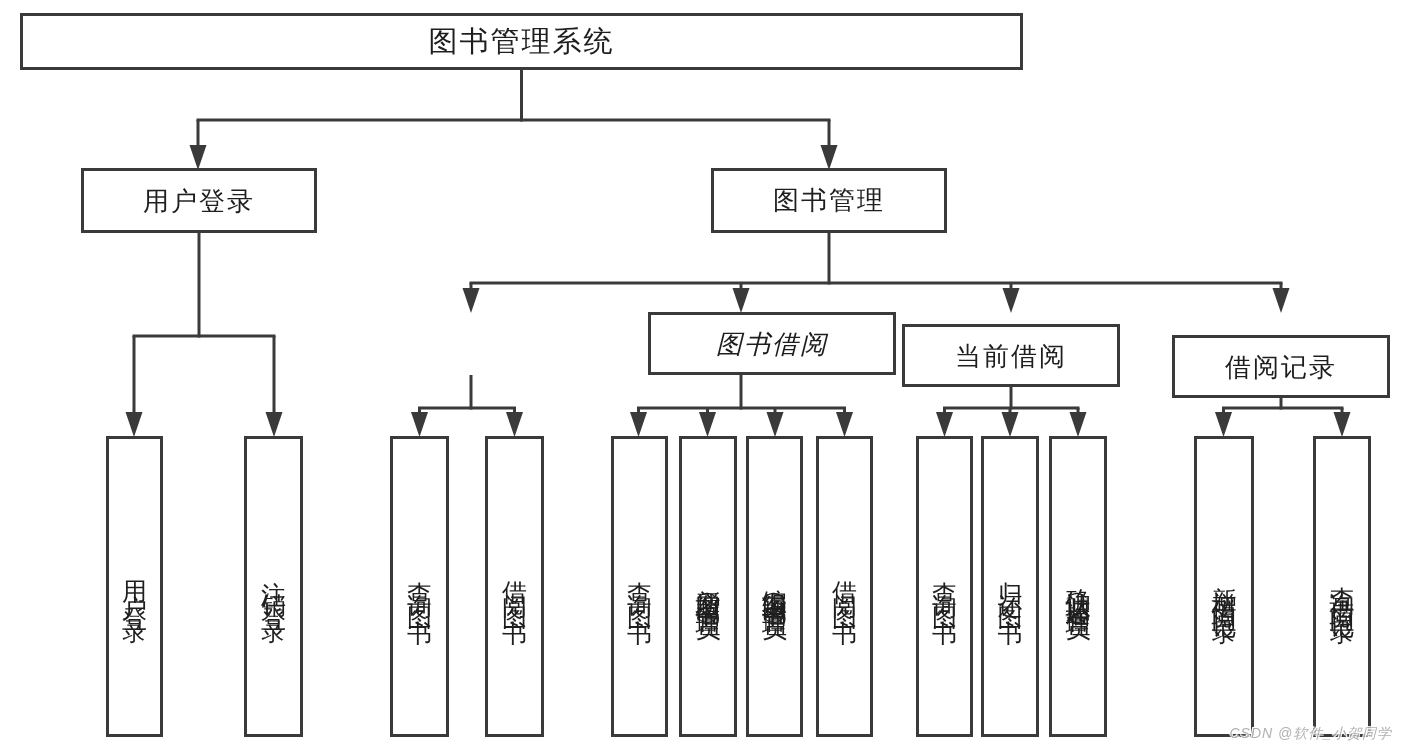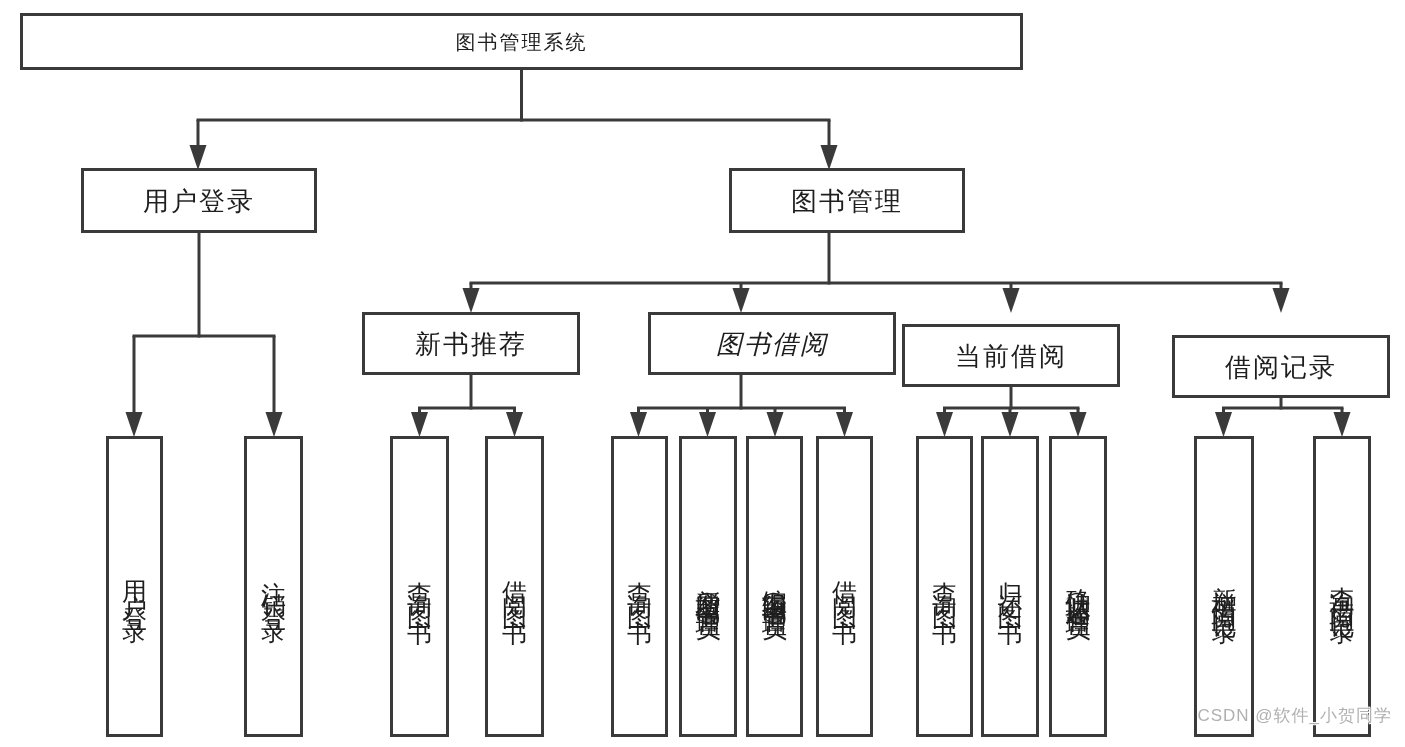--- a/index.html
+++ b/index.html
@@ -22,39 +22,40 @@
   .box{
     position:absolute;
     box-sizing:border-box;
     border:3px solid var(--line);
     background:#fff;
     display:flex;align-items:center;justify-content:center;
     color:var(--text);
     text-align:center;
   }
   .hbox{font-size:26px;letter-spacing:2px;line-height:1;}
-  .root{font-size:20px;}
+  .root{font-size:29px;}
   .vbox{font-size:25px;line-height:1;}
   .vbox .vtext{
     writing-mode:vertical-rl;
     text-orientation:mixed;
     line-height:1;
   }
   .ls-a .vtext{letter-spacing:13px;}
   .ls-b .vtext{letter-spacing:7px;}
   .ls-c .vtext{letter-spacing:4px;}
   .watermark{
     position:absolute;
-    right:13px;bottom:20px;
-    font-size:17px;
+    right:13px;bottom:4px;
+    font-size:14px;
     color:var(--wm);
     letter-spacing:1px;
     text-shadow:1px 1px 0 #fff,-1px -1px 0 #fff,0 0 2px #fff;
     white-space:nowrap;
     z-index:5;
+    font-style:italic;
   }
 </style>
 </head>
 <body>
 
 <div class="canvas">
 
   <svg class="connectors" viewBox="0 0 1405 747" xmlns="http://www.w3.org/2000/svg">
     <g>
       <path class="l" d="M521.5 69 V121.5"></path>
@@ -110,23 +111,22 @@
       <path class="a" d="M1010 437 L1001.5 412 L1018.5 412 Z"></path>
       <path class="a" d="M1078 437 L1069.5 412 L1086.5 412 Z"></path>
       <path class="a" d="M1223.5 437 L1215 412 L1232 412 Z"></path>
       <path class="a" d="M1342 437 L1333.5 412 L1350.5 412 Z"></path>
     </g>
   </svg>
 
   <div class="box hbox root" style="left:20px;top:13px;width:1003px;height:57px;">图书管理系统</div>
 
   <div class="box hbox" style="left:81px;top:168px;width:236px;height:65px;">用户登录</div>
-  <div class="box hbox" style="left:729px;top:168px;width:236px;height:65px;">图书管理</div>
+  <div class="box hbox" style="left:711px;top:168px;width:236px;height:65px;font-family:Liberation Serif, serif;">图书管理</div>
 
-  <div class="box hbox" style="left:362px;top:312px;width:218px;height:63px;">新书推荐</div>
   <div class="box hbox" style="left:648px;top:312px;width:248px;height:63px;font-style:italic;">图书借阅</div>
   <div class="box hbox" style="left:902px;top:324px;width:218px;height:63px;">当前借阅</div>
   <div class="box hbox" style="left:1172px;top:312px;width:218px;height:63px;margin-top:23px;">借阅记录</div>
 
   <div class="box vbox ls-a" style="left:106px;top:436px;width:57px;height:301px;">
     <span class="vtext">用户登录</span>
   </div>
   <div class="box vbox ls-a" style="left:244px;top:436px;width:59px;height:301px;">
     <span class="vtext">注销登录</span>
   </div>

